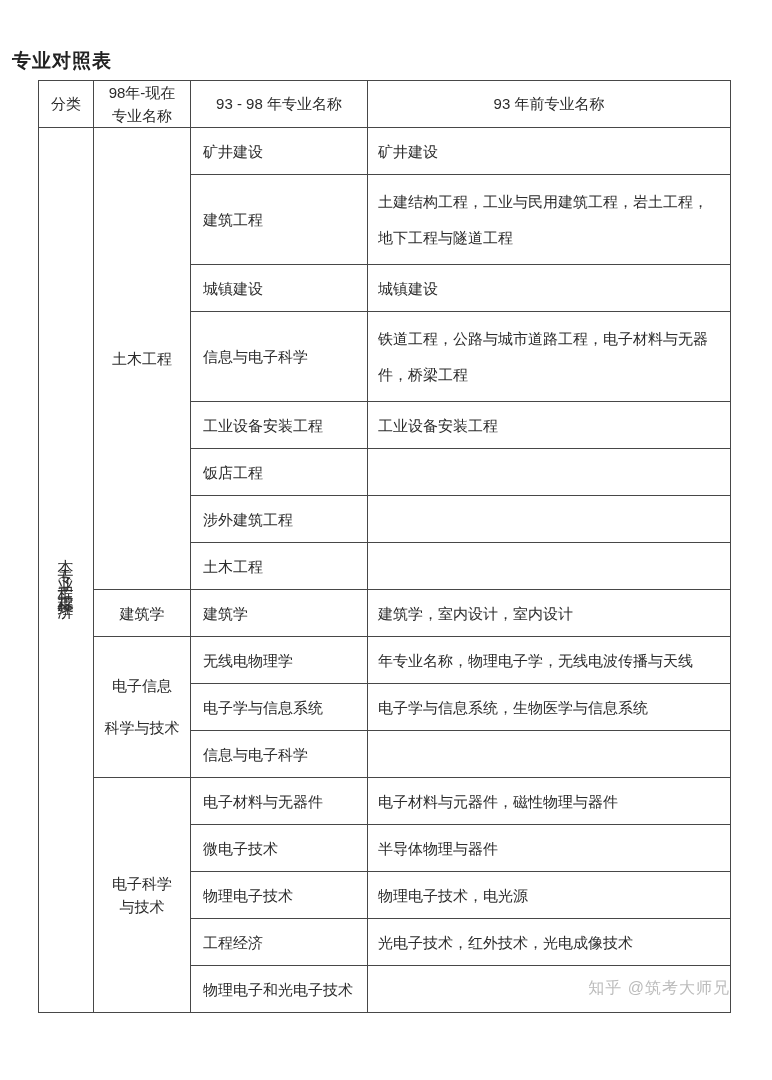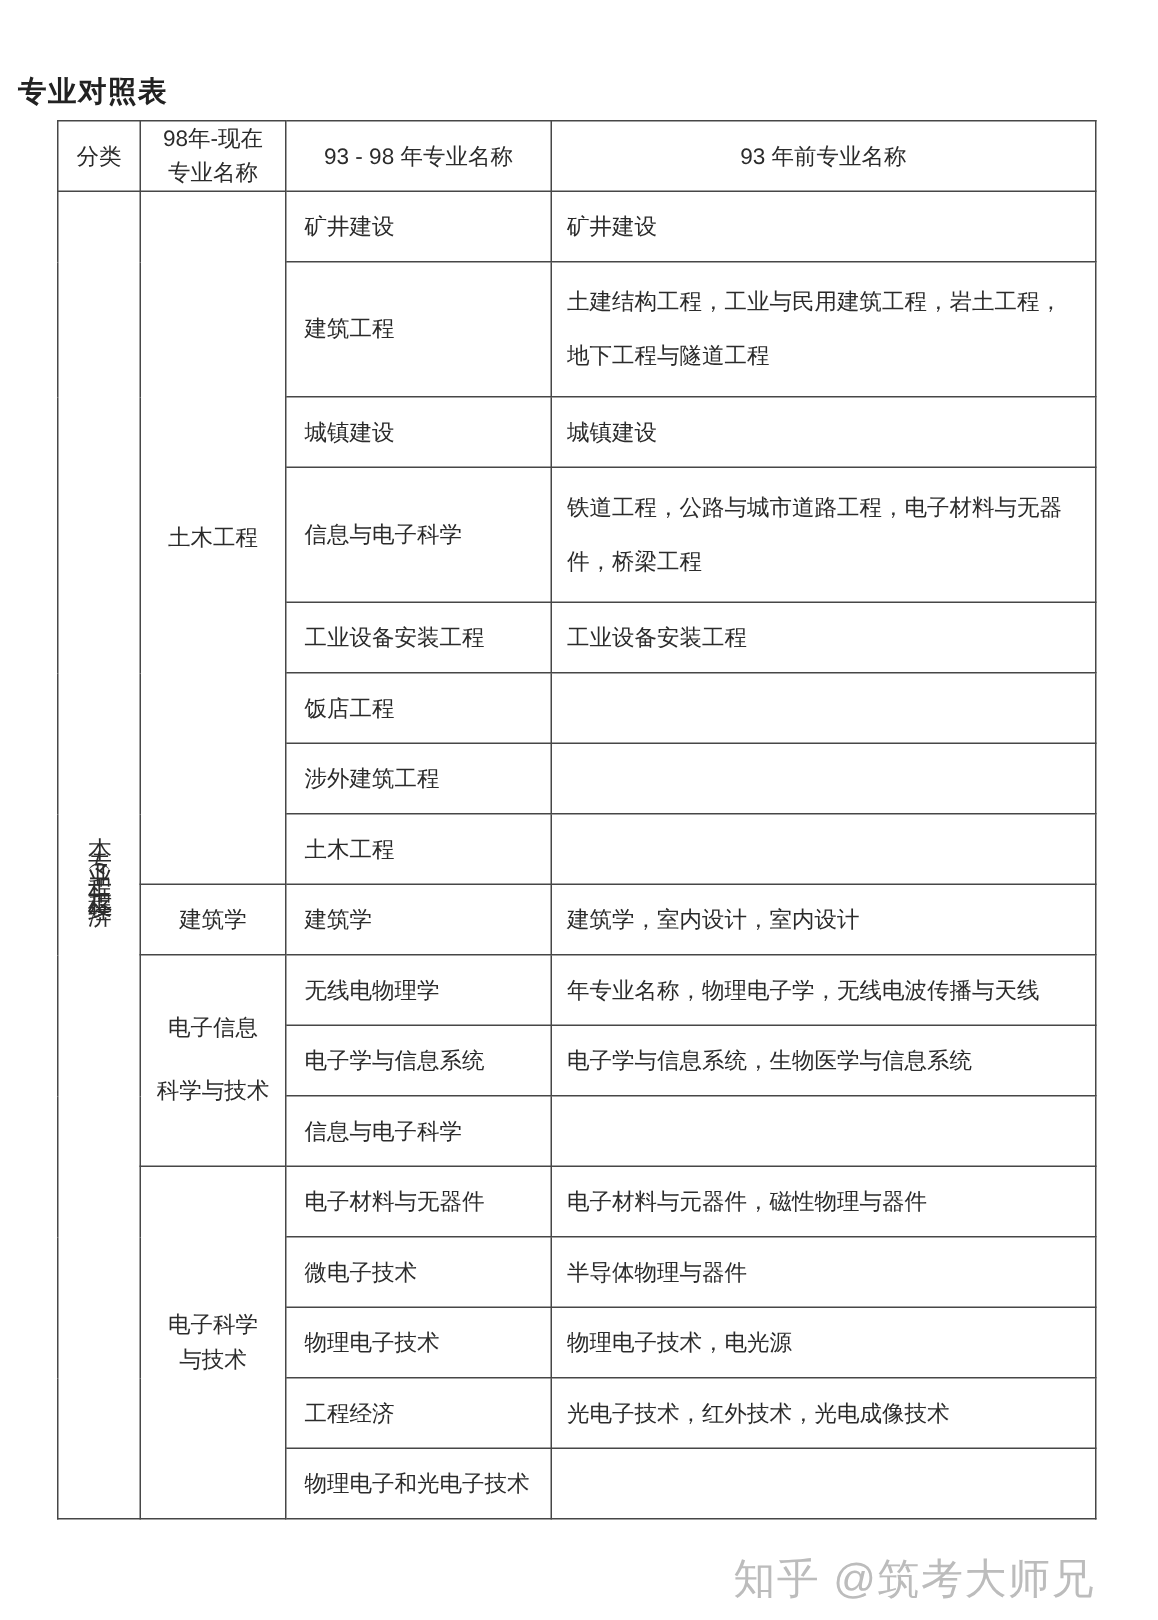--- a/index.html
+++ b/index.html
@@ -59,23 +59,23 @@
     white-space: pre;
   }
   .cat-cell { text-align: center; vertical-align: middle; padding: 0 2px; }
   .cat-cell div { line-height: 23px; }
   .cat-cell.cat-spread div { line-height: 42px; }
   .mid-cell { text-align: left; vertical-align: middle; padding: 0 4px 0 12px; line-height: 21px; }
   .old-cell { text-align: left; vertical-align: middle; padding: 0 18px 0 10px; line-height: 21px; }
   tr.tall .old-cell { line-height: 36px; }
   .watermark {
     position: absolute;
-    top: 1034px;
+    top: 978px;
     right: 42px;
-    font-size: 28px;
+    font-size: 16px;
     letter-spacing: 1px;
     color: #bcbcbc;
     text-shadow: 1px 1px 0 rgba(255,255,255,0.9);
   }
 </style>
 </head>
 <body>
 
 <div class="page">
   <h1 class="title">专业对照表</h1>

